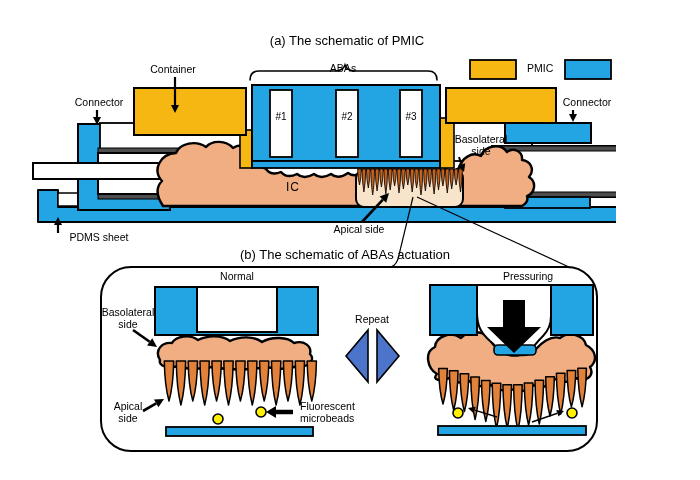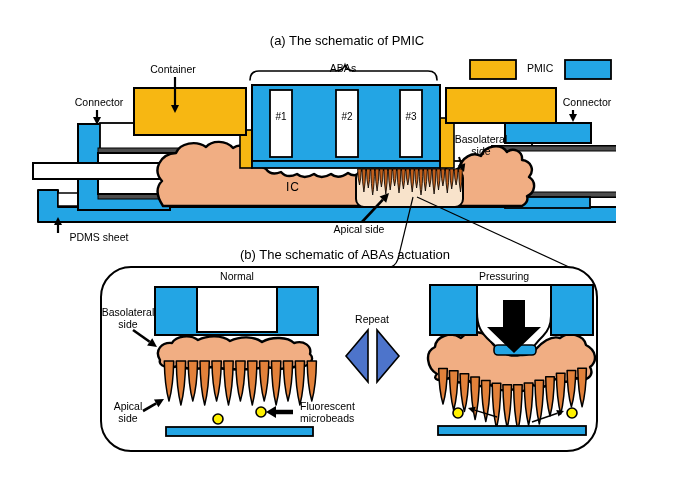--- a/index.html
+++ b/index.html
@@ -155,18 +155,18 @@
   <div class="lbl cx" style="left:343px;top:63px;text-align:right;">ABAs</div>
   <div class="lbl cx small" style="left:281px;top:111px;">#1</div>
   <div class="lbl cx small" style="left:347px;top:111px;">#2</div>
   <div class="lbl cx small" style="left:411px;top:111px;">#3</div>
   <div class="lbl cx ic" style="left:293px;top:182px;">IC</div>
   <div class="lbl cx wrap" style="left:481px;top:134px;width:64px;">Basolateral side</div>
   <div class="lbl cx" style="left:359px;top:224px;">Apical side</div>
   <div class="lbl cx" style="left:66px;top:232px;margin-left:33px;">PDMS sheet</div>
 
   <div class="lbl cx" style="left:237px;top:271px;">Normal</div>
-  <div class="lbl cx" style="left:504px;top:271px;text-align:center;">Pressuring</div>
+  <div class="lbl cx" style="left:528px;top:271px;text-align:center;">Pressuring</div>
   <div class="lbl cx" style="left:372px;top:314px;text-align:center;">Repeat</div>
   <div class="lbl cx wrap" style="left:128px;top:307px;width:64px;">Basolateral side</div>
   <div class="lbl cx wrap" style="left:128px;top:401px;width:40px;">Apical side</div>
   <div class="lbl wrap left" style="left:300px;top:401px;width:72px;">Fluorescent microbeads</div>
 </div>
 
 </body></html>

